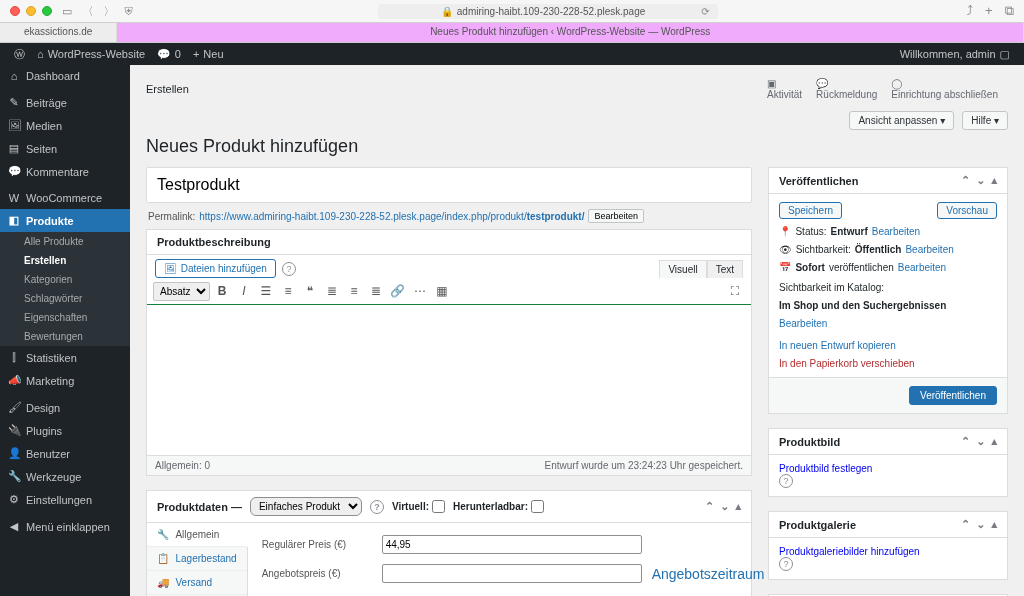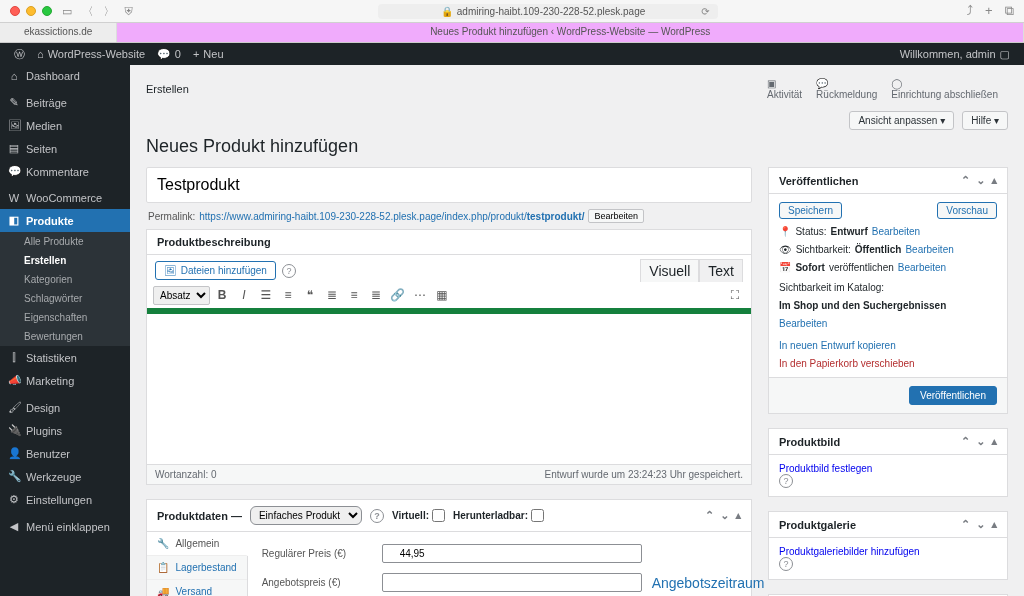--- a/index.html
+++ b/index.html
@@ -61,42 +61,42 @@
 .postbox-header { padding:6px 10px; border-bottom:1px solid #dcdcde; display:flex; align-items:center; font-size:11px; font-weight:600;}
 .postbox-header .handle-actions { margin-left:auto; display:flex; gap:6px; color:#787c82; }
 .postbox-body { padding:0; }
 
 
 .editor-toolbar-row { display:flex; padding:4px 8px; gap:6px; align-items:center; border-bottom:1px solid #dcdcde;}
 .editor-toolbar-row.right-tabs { padding:4px 8px 0 8px; border-bottom:none; }
 .media-btn { border:1px solid #2271b1; color:#2271b1; background:#fff; padding:3px 8px; border-radius:3px; font-size:10px; display:flex; align-items:center; gap:4px; cursor:pointer;}
 .help-icon { width:14px; height:14px; border-radius:50%; border:1px solid #8c8f94; color:#8c8f94; display:flex; align-items:center; justify-content:center; font-size:9px; }
 .ed-tabs { margin-left:auto; display:flex; }
-.ed-tab { border:1px solid #dcdcde; border-bottom:none; background:#f0f0f1; padding:3px 8px; font-size:14px; cursor:pointer; }
+.ed-tab { border:1px solid #dcdcde; border-bottom:none; background:#f0f0f1; padding:3px 8px; font-size:10px; cursor:pointer; }
 .ed-tab.active { background:#f6f7f7; }
-.tmce-toolbar { display:flex; align-items:center; gap:2px; padding:3px 6px; border-bottom:6px solid #15803d; background:#fff;}
+.tmce-toolbar { display:flex; align-items:center; gap:2px; padding:3px 6px; border-bottom:1px solid #15803d; background:#fff;}
 .tmce-toolbar select { font-size:10px; border:1px solid #c3c4c7; padding:2px; border-radius:2px;}
 .tmce-btn { width:20px; height:20px; display:flex; align-items:center; justify-content:center; color:#555; cursor:pointer; border-radius:2px; font-size:12px;}
 .editor-area { height:150px; background:#fff; }
 .editor-status { display:flex; padding:4px 8px; font-size:10px; color:#646970; border-top:1px solid #dcdcde; background:#f6f7f7;}
 .editor-status .right { margin-left:auto; }
 .expand-icn { margin-left:auto; }
 
 
 .pd-header { display:flex; align-items:center; gap:8px; }
 .pd-header select { font-size:10px; border:1px solid #8c8f94; padding:2px 4px; border-radius:6px; }
 .pd-check { display:flex; align-items:center; gap:3px; font-size:10px; }
 .pd-body { display:flex; min-height:130px; }
 .pd-tabs { width:150px; background:#f6f7f7; border-right:1px solid #dcdcde; }
 .pd-tab { display:flex; align-items:center; gap:6px; padding:6px 10px; font-size:10px; color:#2271b1; border-bottom:1px solid #eee; cursor:pointer; }
 .pd-tab.active { background:#fff; border-right:2px solid #fff; margin-right:-1px; color:#555; }
 .pd-panel { flex:1; padding:12px 14px; }
 .pd-field { display:flex; align-items:center; gap:10px; margin-bottom:10px; font-size:10px; }
 .pd-field label { width:110px; color:#555; }
-.pd-field input { width:260px; border:1px solid #8c8f94; padding:3px 17px; font-size:10px; border-radius:2px; }
+.pd-field input { width:260px; border:1px solid #8c8f94; padding:3px 3px; font-size:10px; border-radius:2px; }
 .pd-field a { color:#2271b1; font-size:14px; }
 
 
 .side .postbox-body { padding:8px 10px; font-size:10px; }
 .side-row { margin:4px 0; display:flex; align-items:center; gap:4px; line-height:1.4; flex-wrap:wrap; }
 .side-row a { color:#2271b1; }
 .side-row.red a { color:#b32d2e; }
 .side-btns { display:flex; justify-content:space-between; margin-bottom:6px;gap:16px; }
 .btn-secondary { border:1px solid #2271b1; color:#2271b1; background:#f6f7f7; padding:2px 8px; border-radius:3px; font-size:10px; cursor:pointer; }
 .btn-primary { background:#2271b1; color:#fff; border:1px solid #2271b1; padding:3px 10px; border-radius:3px; font-size:10px; cursor:pointer; }
@@ -278,21 +278,21 @@
               <div class="tmce-btn">≣</div>
               <div class="tmce-btn">≡</div>
               <div class="tmce-btn">≣</div>
               <div class="tmce-btn">🔗</div>
               <div class="tmce-btn">⋯</div>
               <div class="tmce-btn">▦</div>
               <div class="tmce-btn expand-icn">⛶</div>
             </div>
             <div class="editor-area"></div>
             <div class="editor-status">
-              <span><span>Wortanzahl:</span> <span>0</span></span>
+              <span><span>Allgemein:</span> <span>0</span></span>
               <span class="right">Entwurf wurde um 23:24:23 Uhr gespeichert.</span>
             </div>
           </div>
         </div>
 
         
         <div class="postbox">
           <div class="postbox-header pd-header">
             <span>Produktdaten —</span>
             <select><option>Einfaches Produkt</option></select>

